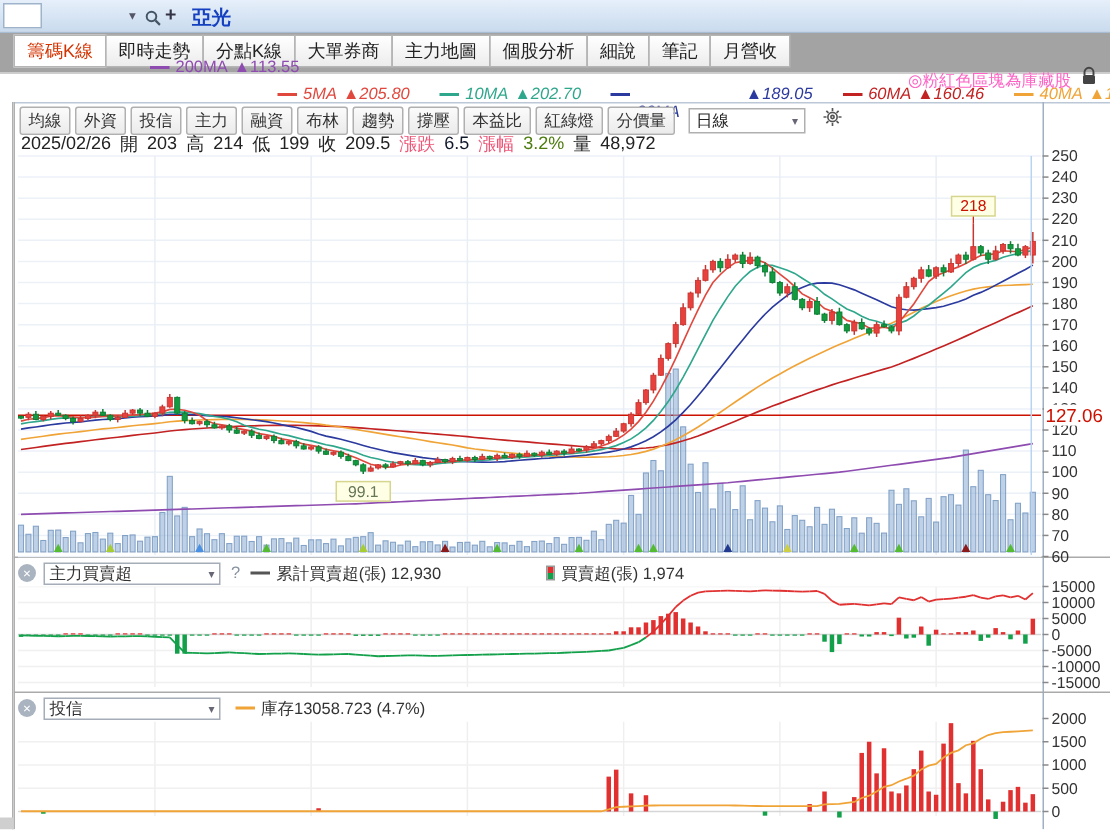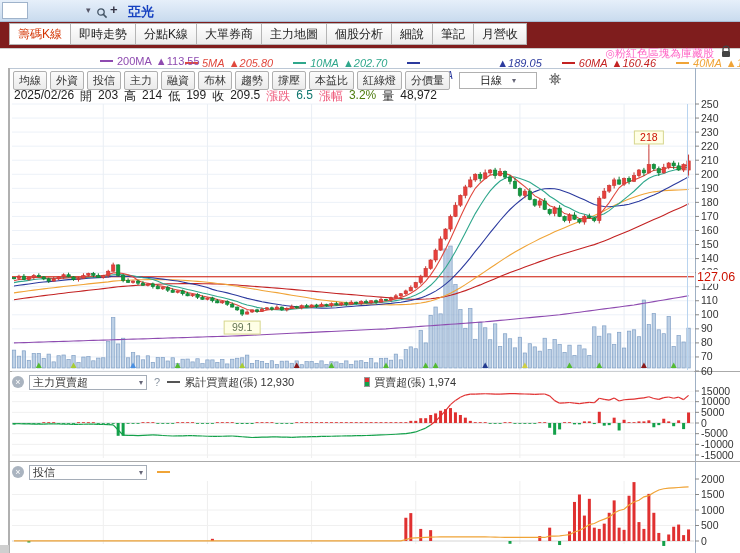--- a/index.html
+++ b/index.html
@@ -7,34 +7,34 @@
   .screen{position:relative;width:740px;height:553px;background:#fff;}
   svg text{font-family:"Liberation Sans","DejaVu Sans",sans-serif;}
 
   .tb{position:absolute;left:0;top:0;width:740px;height:22px;background:linear-gradient(#e6effa,#c9dbee);border-bottom:1px solid #a8bcd4;box-sizing:border-box;z-index:3;}
   .tb-box{position:absolute;left:2px;top:2px;width:24px;height:15px;background:#fff;border:1px solid #9fb3cb;}
   .tb-caret{position:absolute;left:86px;top:5px;font-size:9px;color:#556;}
   .tb-search{position:absolute;left:96px;top:5px;}
   .tb-plus{position:absolute;left:110px;top:2px;font-size:13px;font-weight:bold;color:#334;}
   .stock-name{position:absolute;left:128px;top:3px;font-size:13px;font-weight:bold;color:#1540c0;}
 
-  .tabrow{position:absolute;left:0;top:22px;width:740px;height:27px;background:#7f1d1d;border-bottom:1px solid #cccccc;box-sizing:border-box;padding-left:9px;display:flex;align-items:flex-start;z-index:3;}
+  .tabrow{position:absolute;left:0;top:22px;width:740px;height:27px;background:#a3a3a3;border-bottom:1px solid #cccccc;box-sizing:border-box;padding-left:9px;display:flex;align-items:flex-start;z-index:3;}
   .tab{font-size:12px;color:#222;border:1px solid #b5b5b5;background:linear-gradient(#ffffff,#ececec);padding:2px 8px;margin:1px -1px 0 0;line-height:16px;white-space:nowrap;}
   .tab.active{color:#d43300;background:#fff;}
 
   .legend1{position:absolute;left:185px;top:45px;display:flex;gap:20px;font-size:11px;z-index:3;font-style:italic;}
-  .legend2{position:absolute;left:100px;top:55px;display:flex;font-size:11px;align-items:flex-end;z-index:3;}
+  .legend2{position:absolute;left:100px;top:39px;display:flex;font-size:11px;align-items:flex-end;z-index:3;}
   .litem{display:flex;align-items:center;gap:4px;white-space:nowrap;}
   .dash{width:13px;height:2px;display:inline-block;}
   .pink-note{position:absolute;right:26px;top:46px;font-size:11px;z-index:3;}
   .lock{position:absolute;right:8px;top:44px;z-index:3;}
 
   .toolbar{position:absolute;left:13px;top:71px;display:flex;align-items:center;gap:3px;z-index:3;}
   .tbtn{font-size:11px;color:#333;border:1px solid #b0b0b0;background:linear-gradient(#fbfbfb,#ebebeb);padding:1px 5px;border-radius:2px;white-space:nowrap;}
-  .psel{width:78px;height:17px;border:1px solid #b0b0b0;background:#fff;font-size:11px;color:#222;display:flex;justify-content:space-between;align-items:center;padding:0 20px;margin-left:6px;box-sizing:border-box;}
+  .psel{width:78px;height:17px;border:1px solid #b0b0b0;background:#fff;font-size:11px;color:#222;display:flex;justify-content:space-between;align-items:center;padding:0 4px;margin-left:6px;box-sizing:border-box;}
   .selcaret{font-size:8px;color:#667;}
   .gear{margin-left:8px;}
 
   .quote{position:absolute;left:14px;top:88px;font-size:12px;color:#222;display:flex;gap:6px;white-space:nowrap;z-index:3;}
 
   .hdr{position:absolute;left:12px;width:682px;height:18px;display:flex;align-items:center;font-size:11px;color:#333;background:#fff;z-index:3;}
   .hdr-mid{top:373px;}
   .hdr-bot{top:463px;}
   .closebtn{width:12px;height:12px;border-radius:6px;background:#aab4c0;color:#fff;font-size:9px;line-height:12px;text-align:center;margin-right:5px;flex:none;}
   .sel{width:118px;height:15px;border:1px solid #a5adb8;background:#fff;display:flex;justify-content:space-between;align-items:center;padding:0 3px;box-sizing:border-box;flex:none;}
@@ -1024,21 +1024,21 @@
       <span>2025/02/26</span>
       <span>開</span>
       <span>203</span>
       <span>高</span>
       <span>214</span>
       <span>低</span>
       <span>199</span>
       <span>收</span>
       <span>209.5</span>
       <span style="color: rgb(238, 85, 119);">漲跌</span>
-      <span style="color: #0f766e;">6.5</span>
+      <span style="color: #0f172a;">6.5</span>
       <span style="color: rgb(238, 85, 119);">漲幅</span>
       <span style="color: #4d7c0f;">3.2%</span>
       <span>量</span>
       <span>48,972</span>
     </div>
 
   <div class="hdr hdr-mid">
     <div class="closebtn">×</div>
     <div class="sel">
       <span>主力買賣超</span>
@@ -1056,16 +1056,17 @@
   </div>
 
   <div class="hdr hdr-bot">
     <div class="closebtn">×</div>
     <div class="sel">
       <span>投信</span>
       <span class="selcaret">▾</span>
     </div>
     <span class="lineleg" style="margin-left:10px">
       <span class="dash" style="background:#f0a437"></span>
+      <span>庫存13058.723 (4.7%)</span>
     </span>
   </div>
 
 </div>
 
 </body></html>

